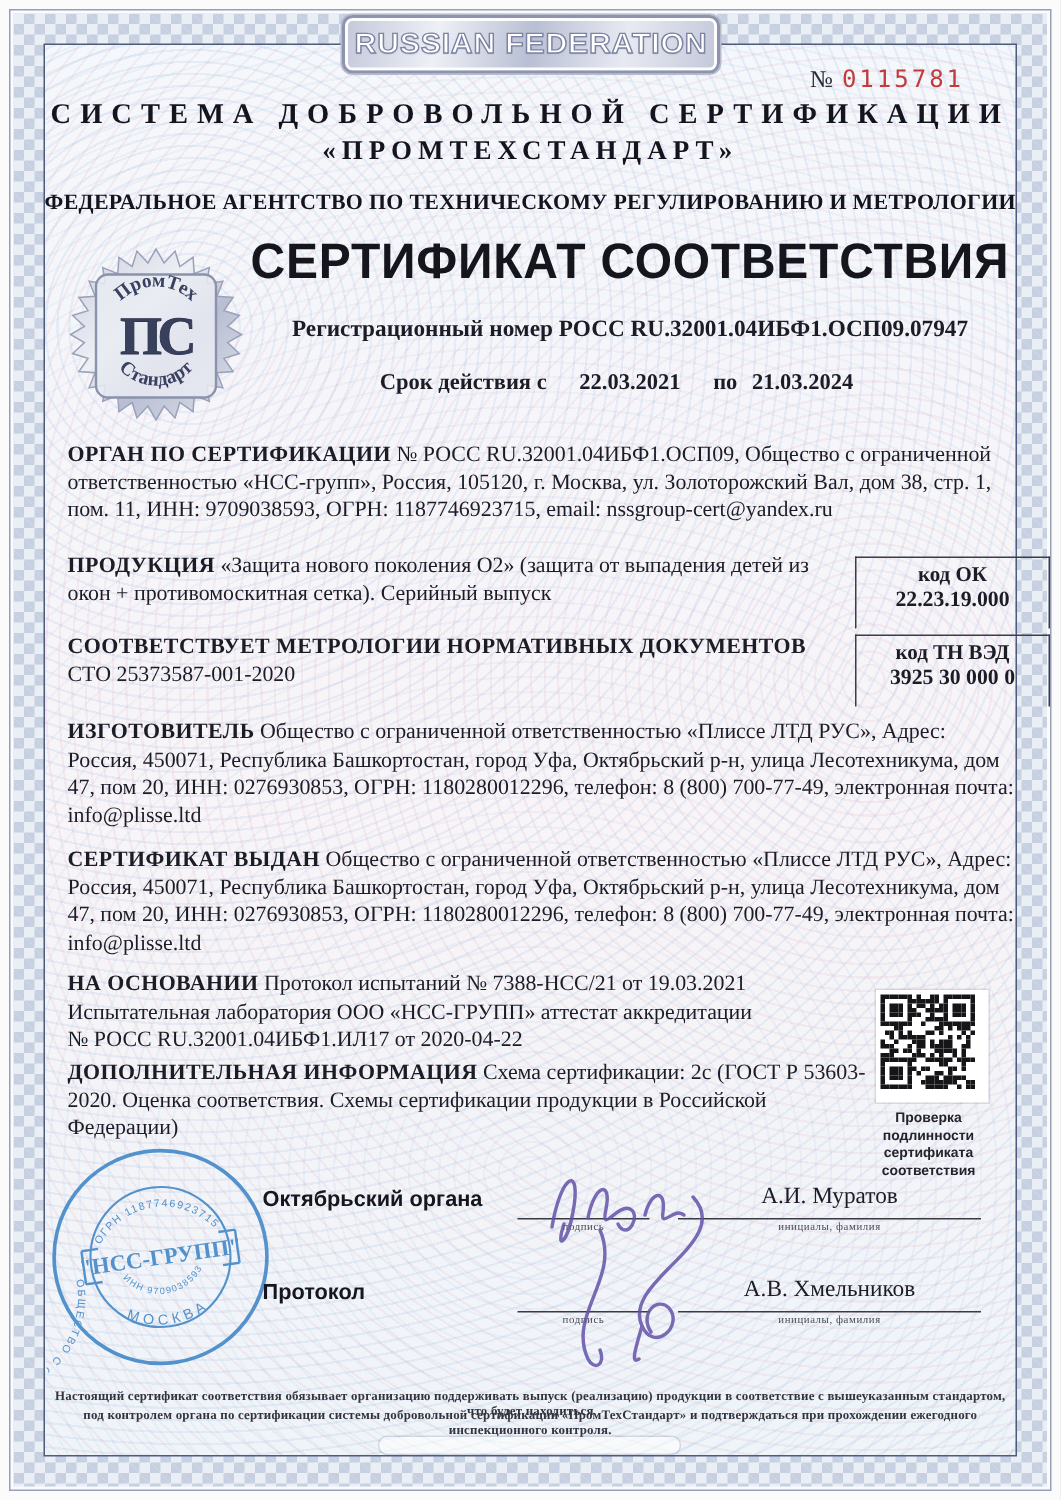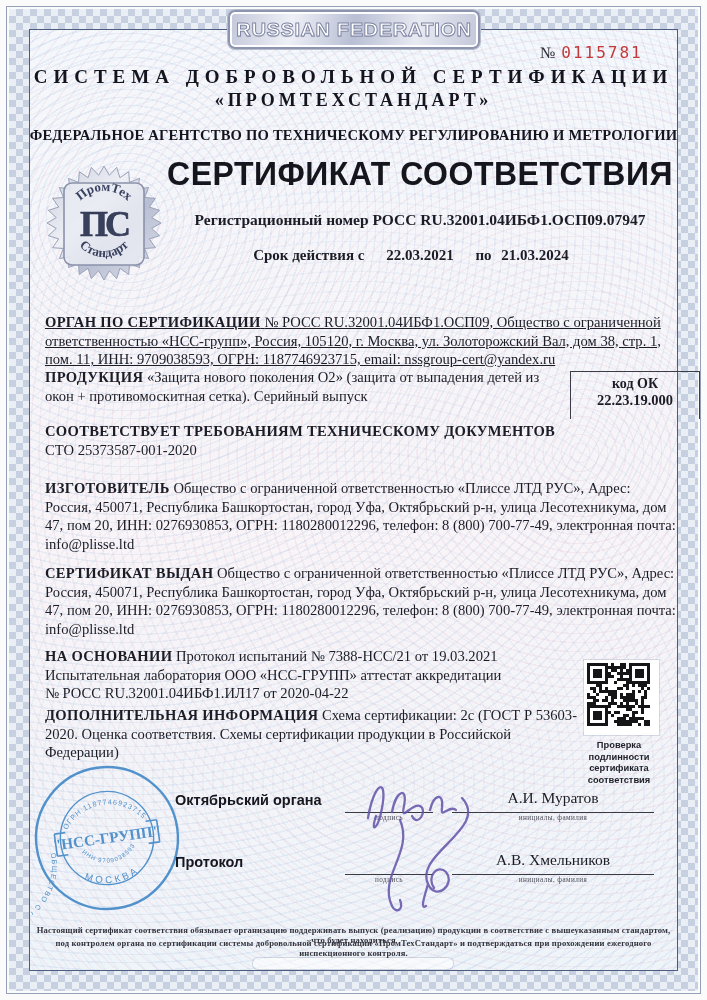--- a/index.html
+++ b/index.html
@@ -42,21 +42,21 @@
   .doc-title{position:absolute;left:150px;top:156px;width:540px;text-align:center;
         font-family:"Liberation Sans",sans-serif;font-weight:700;font-size:32px;letter-spacing:.5px;
         color:#15151d;transform:scaleY(1.04);}
   .regline{position:absolute;left:150px;top:211px;width:540px;text-align:center;font-size:15.5px;font-weight:600;}
   .validity{position:absolute;left:150px;top:247px;width:540px;text-align:center;font-size:15px;font-weight:600;}
   .validity .v{font-weight:700;margin:0 18px;}
   .validity .pl{margin-left:6px;}
   
   .para{position:absolute;font-size:14.6px;line-height:1.28;text-align:left;}
   .para b{letter-spacing:.3px;}
-  .p-organ{left:45px;top:313px;width:630px;text-decoration:underline;}
+  .p-organ{left:45px;top:294px;width:630px;}
   .p-product{left:45px;top:368px;width:525px;}
   .p-standards{left:45px;top:422px;width:545px;}
   .p-manufacturer{left:45px;top:479px;width:633px;}
   .p-issued{left:45px;top:564px;width:633px;}
   .p-basis{left:45px;top:647px;width:540px;}
   .p-additional{left:45px;top:706px;width:535px;}
   .code-box{position:absolute;width:124px;padding:4px 2px 10px;text-align:center;
         border-top:1.6px solid #3c3c48;border-left:1.2px solid #3c3c48;border-right:1.2px solid #3c3c48;}
   .code-box .cl{font-size:14px;font-weight:700;}
   .code-box .cv{font-size:14.5px;font-weight:600;}
@@ -152,24 +152,28 @@
     <b>ПРОДУКЦИЯ</b>
     <span>«Защита нового поколения О2» (защита от выпадения детей из окон + противомоскитная сетка). Серийный выпуск</span>
   </div>
 
   <div class="code-box cb1">
     <div class="cl">код  ОК</div>
     <div class="cv">22.23.19.000</div>
   </div>
 
   <div class="para p-standards">
-    <b>СООТВЕТСТВУЕТ ТРЕБОВАНИЯМ ТЕХНИЧЕСКОМУ ДОКУМЕНТОВ</b><br>
+    <b>СООТВЕТСТВУЕТ МЕТРОЛОГИИ НОРМАТИВНЫХ ДОКУМЕНТОВ</b><br>
     <span>СТО 25373587-001-2020</span>
   </div>
 
+  <div class="code-box cb2">
+    <div class="cl">код ТН ВЭД</div>
+    <div class="cv">3925 30 000 0</div>
+  </div>
 
   <div class="para p-manufacturer">
     <b>ИЗГОТОВИТЕЛЬ</b>
     <span>Общество с ограниченной ответственностью «Плиссе ЛТД РУС», Адрес: Россия, 450071, Республика Башкортостан, город Уфа, Октябрьский р-н, улица Лесотехникума, дом 47, пом 20, ИНН: 0276930853, ОГРН: 1180280012296, телефон: 8 (800) 700-77-49, электронная почта: info@plisse.ltd</span>
   </div>
 
   <div class="para p-issued">
     <b>СЕРТИФИКАТ ВЫДАН</b>
     <span>Общество с ограниченной ответственностью «Плиссе ЛТД РУС», Адрес: Россия, 450071, Республика Башкортостан, город Уфа, Октябрьский р-н, улица Лесотехникума, дом 47, пом 20, ИНН: 0276930853, ОГРН: 1180280012296, телефон: 8 (800) 700-77-49, электронная почта: info@plisse.ltd</span>
   </div>

